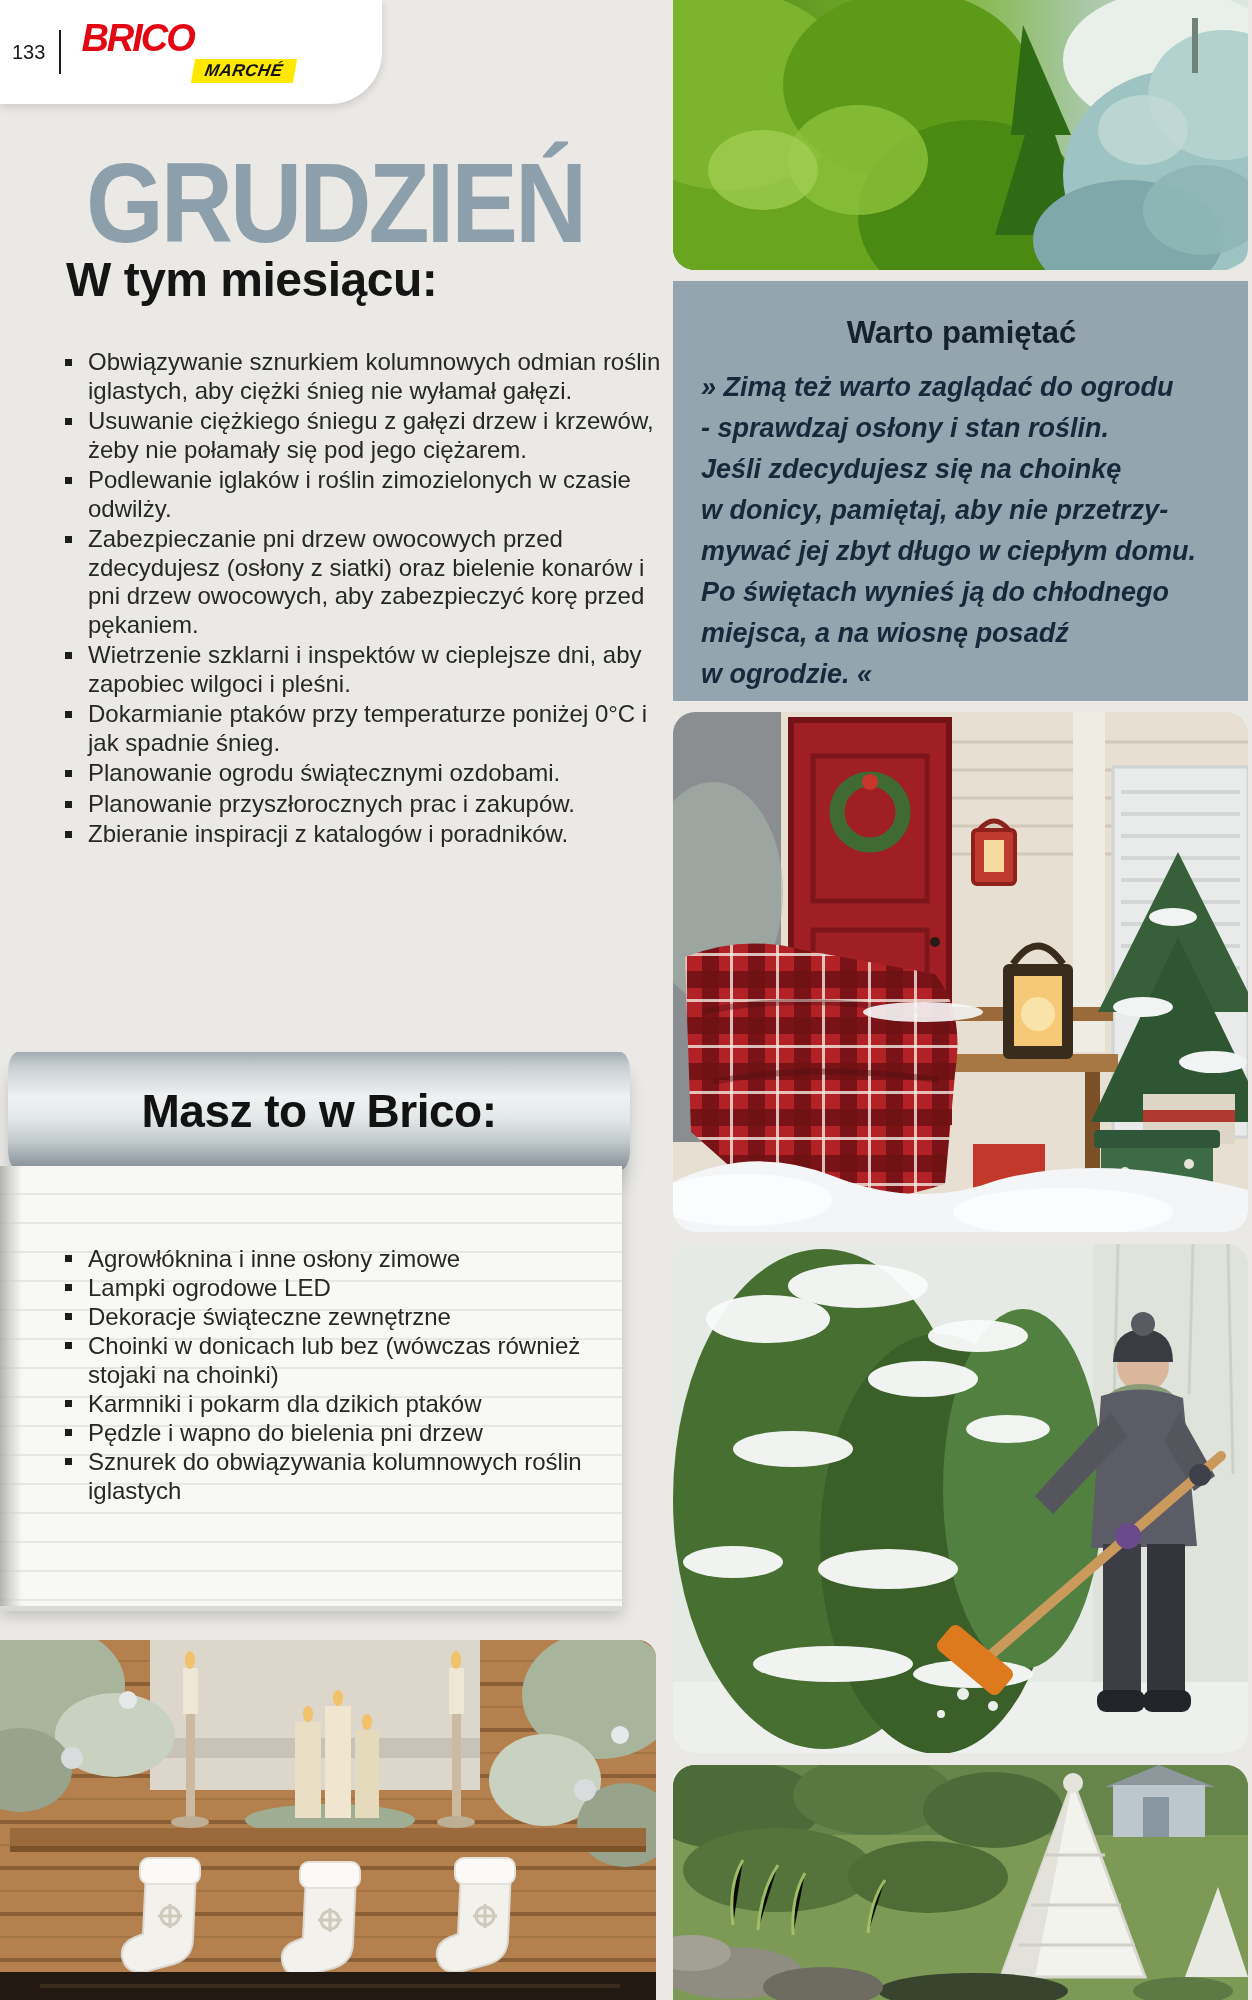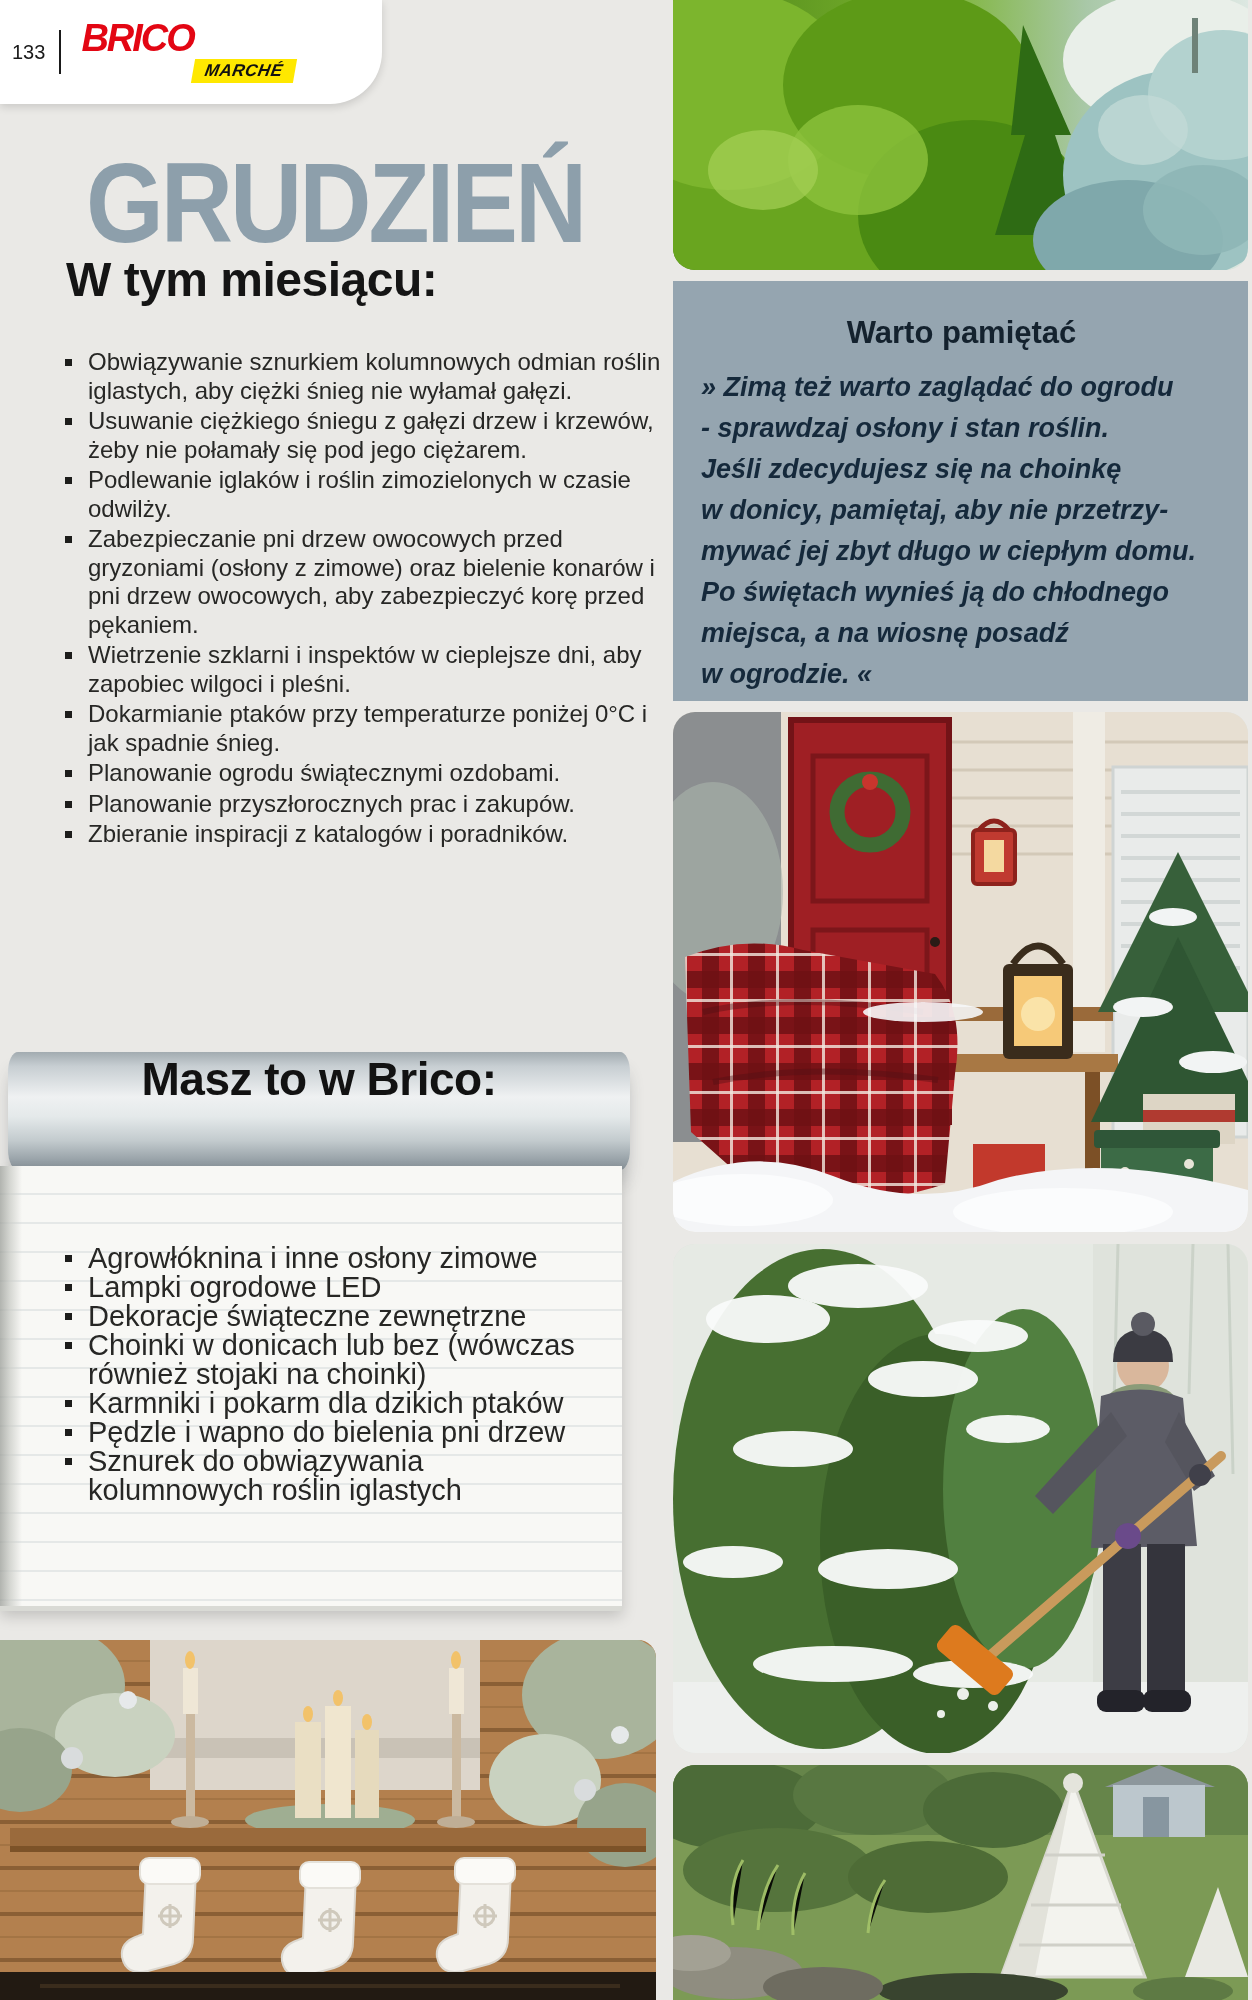--- a/index.html
+++ b/index.html
@@ -33,26 +33,26 @@
                 box-sizing:border-box;padding:34px 26px 0 28px;color:#15293b;}
   .remember-box h3{margin:0;font-size:31px;font-weight:bold;color:#14222e;text-align:center;}
   .remember-box p{margin:16px 0 0 0;font-size:27px;line-height:41px;font-style:italic;font-weight:600;
                   white-space:pre-line;}
   
   .notepad{position:absolute;left:0;top:1166px;width:622px;height:440px;
            background:repeating-linear-gradient(180deg,#f8f8f5 0px,#f8f8f5 27px,#e5e8e7 27px,#e5e8e7 29px);
            box-shadow:0 5px 0 #d9dad5,0 10px 14px rgba(0,0,0,.18);}
   .notepad::before{content:"";position:absolute;left:0;top:0;bottom:0;width:22px;
                    background:linear-gradient(90deg,#9a9d98 0%,#c9cbc6 45%,rgba(255,255,255,0) 100%);opacity:.75;}
-  .brico-list{margin:0;padding:78px 20px 0 62px;list-style:none;font-size:29px;line-height:29px;color:#272725;}
+  .brico-list{margin:0;padding:78px 20px 0 62px;list-style:none;font-size:24px;line-height:29px;color:#272725;}
   .brico-list li{position:relative;padding-left:26px;margin:0;}
   .brico-list li::before{content:"";position:absolute;left:3px;top:11px;width:7px;height:7px;background:#1d1d1b;}
   .banner{position:absolute;left:8px;top:1052px;width:622px;height:118px;border-radius:10px/20px;
           background:linear-gradient(180deg,#a2abb0 0%,#c7ced2 12%,#eff1f2 38%,#e4e9ea 55%,#c3cbce 75%,#97a1a7 92%,#868f95 100%);
-          box-shadow:0 16px 18px -6px rgba(55,62,68,.45);display:flex;align-items:flex-start;justify-content:center;}
+          box-shadow:0 16px 18px -6px rgba(55,62,68,.45);display:flex;align-items:center;justify-content:center;}
   .banner::before{content:"";position:absolute;left:-8px;top:14px;width:22px;height:120px;
                   background:linear-gradient(180deg,#7e878c,#b9c0c4 55%,#6f787d);transform:skewY(8deg);
                   border-radius:4px;z-index:-1;}
   .banner h2{margin:0;font-size:46px;font-weight:bold;color:#121212;letter-spacing:-.5px;}
   
   .photo{position:absolute;overflow:hidden;border-radius:22px;background:#dfe2de;}
   .photo svg{display:block;width:100%;height:100%;}
   #photo-conifers{left:673px;top:0;width:575px;height:270px;border-radius:0 0 22px 22px;}
   #photo-door{left:673px;top:712px;width:575px;height:520px;}
   #photo-woman{left:673px;top:1244px;width:575px;height:509px;}
@@ -73,21 +73,21 @@
     </span>
   </div>
 
   <h1 class="month-title">GRUDZIEŃ</h1>
   <h2 class="this-month-heading">W tym miesiącu:</h2>
 
   <ul class="month-list">
       <li><span>Obwiązywanie sznurkiem kolumnowych odmian roślin iglastych, aby ciężki śnieg nie wyłamał gałęzi.</span></li>
       <li><span>Usuwanie ciężkiego śniegu z gałęzi drzew i krzewów, żeby nie połamały się pod jego ciężarem.</span></li>
       <li><span>Podlewanie iglaków i roślin zimozielonych w czasie odwilży.</span></li>
-      <li><span>Zabezpieczanie pni drzew owocowych przed gryzoniami (osłony z zimowe) oraz bielenie konarów i pni drzew owocowych, aby zabezpieczyć korę przed pękaniem.</span></li>
+      <li><span>Zabezpieczanie pni drzew owocowych przed zdecydujesz (osłony z siatki) oraz bielenie konarów i pni drzew owocowych, aby zabezpieczyć korę przed pękaniem.</span></li>
       <li><span>Wietrzenie szklarni i inspektów w cieplejsze dni, aby zapobiec wilgoci i pleśni.</span></li>
       <li><span>Dokarmianie ptaków przy temperaturze poniżej 0°C i jak spadnie śnieg.</span></li>
       <li><span>Planowanie ogrodu świątecznymi ozdobami.</span></li>
       <li><span>Planowanie przyszłorocznych prac i zakupów.</span></li>
       <li><span>Zbieranie inspiracji z katalogów i poradników.</span></li>
     </ul>
 
   <div class="photo" id="photo-conifers">
     <svg viewBox="0 0 575 270" preserveAspectRatio="none">
       <defs>

